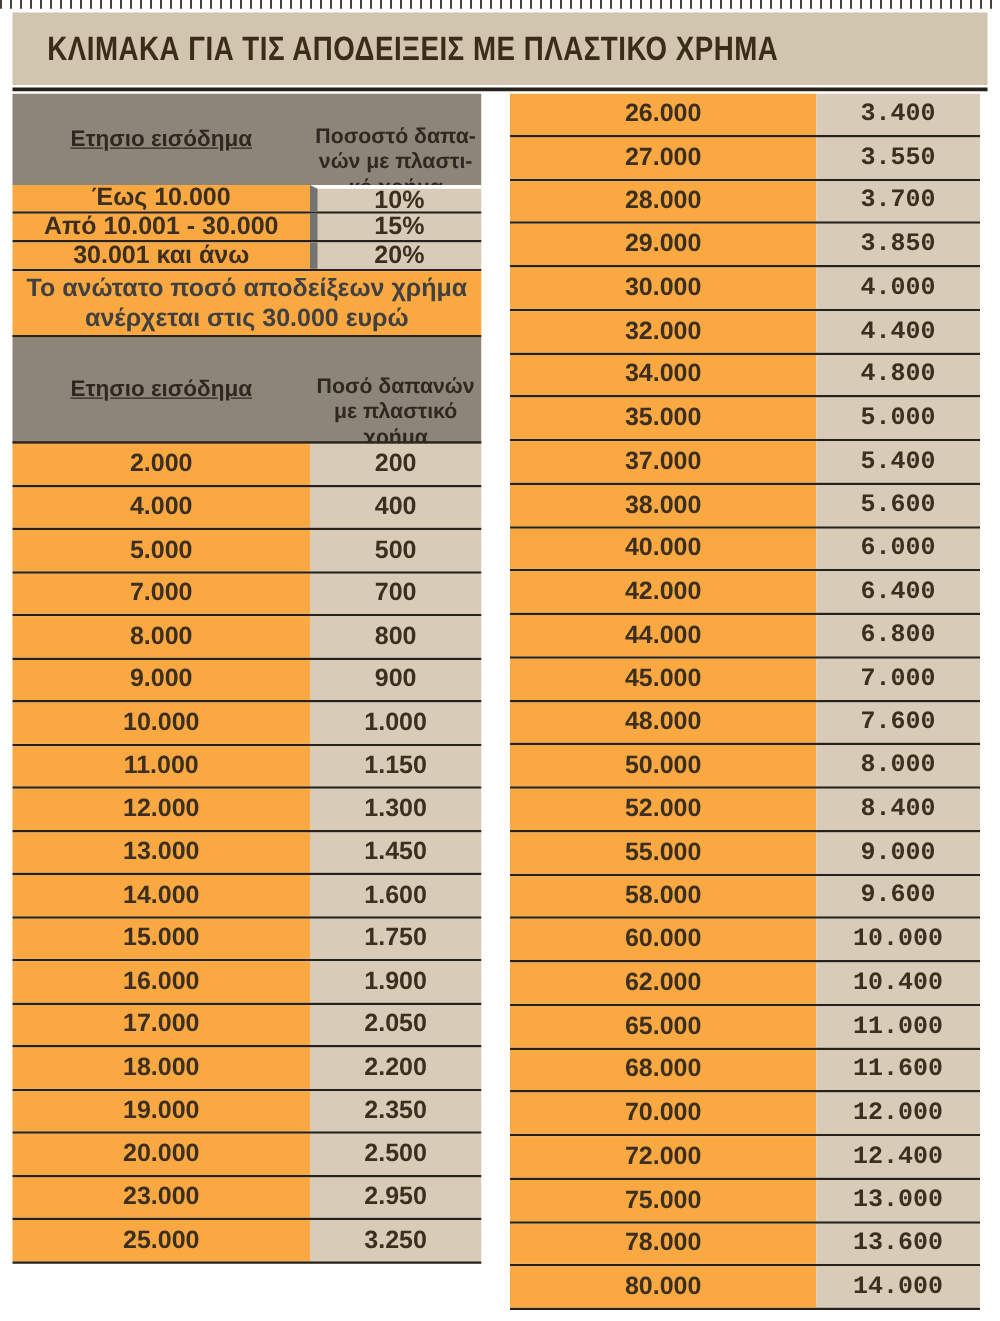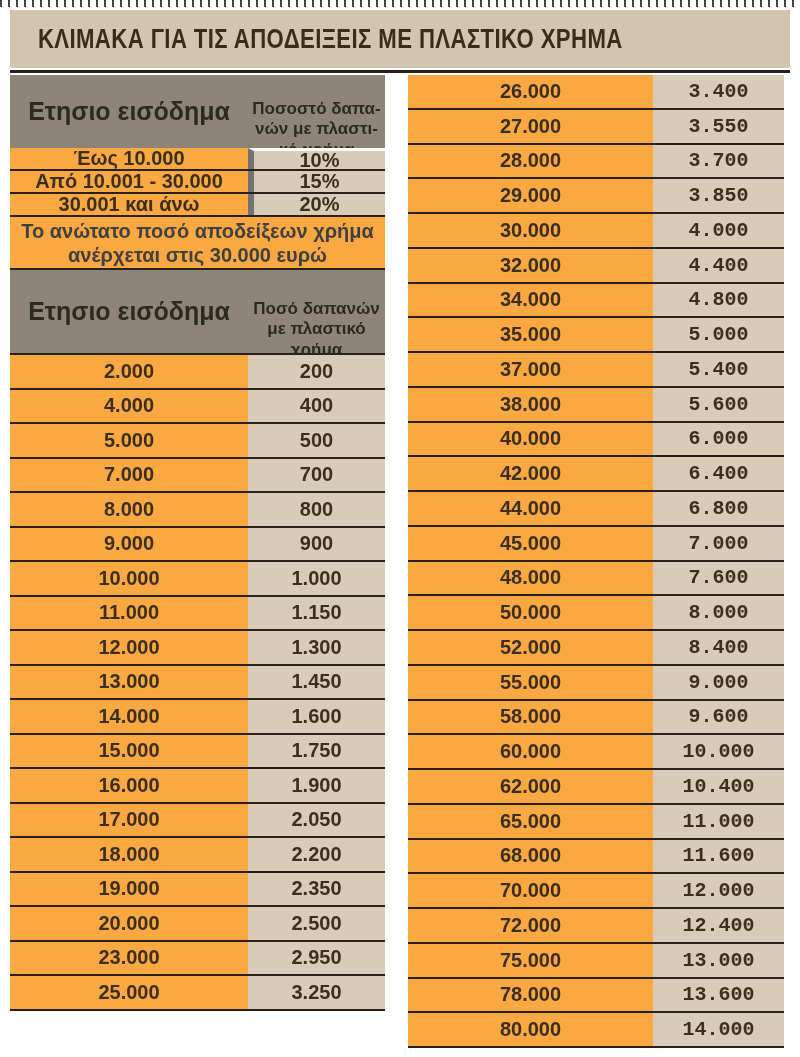--- a/index.html
+++ b/index.html
@@ -31,21 +31,21 @@
   .col{position:absolute;top:75px;}
   .col-left{left:10px;width:375px;}
   .col-right{left:408px;width:376px;}
   *{box-sizing:border-box;}
 
   .thead{display:flex;background:var(--header-gray);}
   .thead1{height:73px;}
   .thead2{height:85px;border-bottom:2px solid var(--rule);}
   .thead .hc{display:flex;align-items:center;justify-content:center;text-align:center;
     font-weight:bold;color:#2E2920;}
-  .col-left .hc1{width:238px;font-size:25px;}
+  .col-left .hc1{width:238px;font-size:18px;text-decoration:underline;}
   .col-left .hc2{width:137px;font-size:17px;line-height:1.18;white-space:pre-line;padding:2px 4px;margin-top:36px;}
 
   .row{display:flex;border-bottom:2px solid var(--rule);}
   .rate-rows .row{height:23px;}
   .data-rows .row{height:34.5px;}
   .col-right .data-rows .row{height:34.75px;}
   .cell{display:flex;align-items:center;justify-content:center;
     font-size:20px;font-weight:bold;color:var(--text-dark);}
   .cell.c1{background:var(--orange);}
   .cell.c2{background:var(--beige);}

